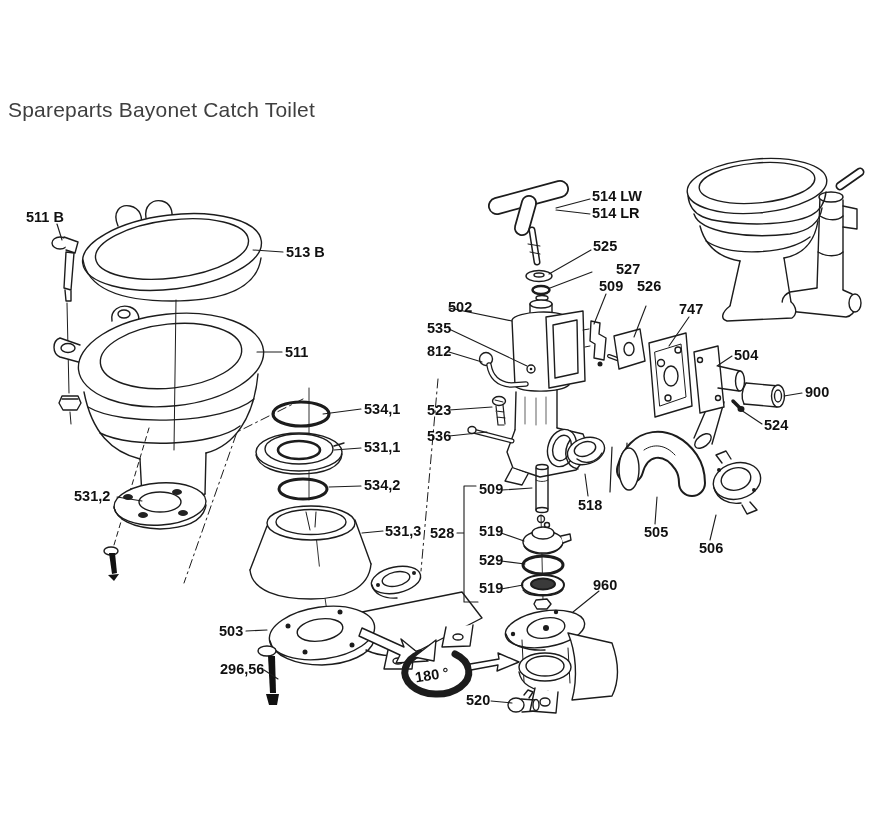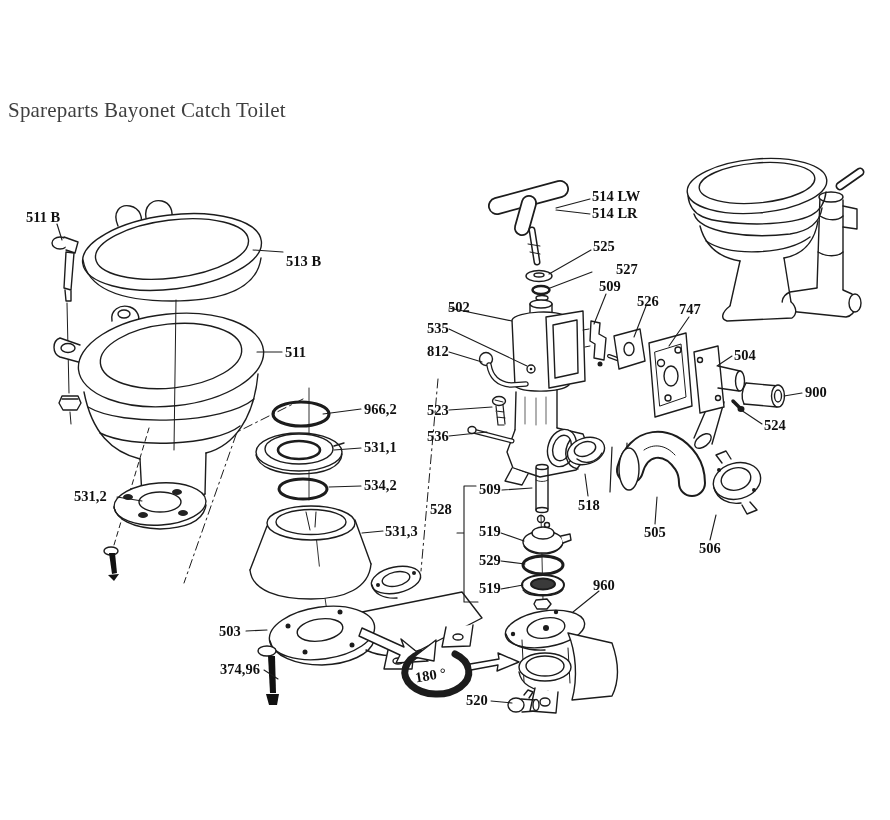--- a/index.html
+++ b/index.html
@@ -1,17 +1,17 @@
 <!DOCTYPE html>
 <html><head>
 <meta charset="utf-8">
 <style>
   html,body{margin:0;padding:0;background:#fff;}
   .canvas{position:relative;width:890px;height:820px;background:#ffffff;overflow:hidden;
-          font-family:Liberation Serif, serif;}
+          font-family:Liberation Sans, sans-serif;}
   .page-title{position:absolute;left:8px;top:98px;font-size:21px;font-weight:400;
               color:#3f3f3f;letter-spacing:.2px;}
   .diagram-svg{position:absolute;left:0;top:0;}
   .lbl{position:absolute;font-size:14.5px;font-weight:700;color:#101010;white-space:nowrap;
        line-height:1;}
   .lbl.rot{transform:rotate(-9deg);}
   svg *{vector-effect:non-scaling-stroke;}
 </style>
 </head>
 <body>
@@ -376,48 +376,48 @@
       <line x1="501" y1="589" x2="523" y2="585"></line>
       <line x1="655" y1="524" x2="657" y2="497"></line>
       <line x1="710" y1="540" x2="716" y2="515"></line>
       <line x1="599" y1="591" x2="573" y2="612"></line>
       <line x1="491" y1="701" x2="512" y2="703"></line>
       <path d="M476,486 L464,486 L464,602 L478,602 M464,533 L457,533"></path>
     </g>
   </svg>
 
   <div class="lbl" style="left:26px;top:210px">511 B</div>
-  <div class="lbl" style="left:286px;top:254px">513 B</div>
+  <div class="lbl" style="left:286px;top:245px">513 B</div>
   <div class="lbl" style="left:285px;top:345px">511</div>
   <div class="lbl" style="left:74px;top:489px">531,2</div>
-  <div class="lbl" style="left:364px;top:402px">966,2</div>
+  <div class="lbl" style="left:364px;top:402px">534,1</div>
   <div class="lbl" style="left:364px;top:440px">531,1</div>
   <div class="lbl" style="left:364px;top:478px">534,2</div>
   <div class="lbl" style="left:385px;top:524px">531,3</div>
   <div class="lbl" style="left:219px;top:624px">503</div>
-  <div class="lbl" style="left:220px;top:662px">374,96</div>
+  <div class="lbl" style="left:220px;top:662px">296,56</div>
   <div class="lbl" style="left:592px;top:189px">514 LW</div>
   <div class="lbl" style="left:592px;top:206px">514 LR</div>
   <div class="lbl" style="left:593px;top:239px">525</div>
   <div class="lbl" style="left:616px;top:262px">527</div>
   <div class="lbl" style="left:599px;top:279px">509</div>
-  <div class="lbl" style="left:637px;top:294px">526</div>
+  <div class="lbl" style="left:637px;top:279px">526</div>
   <div class="lbl" style="left:679px;top:302px">747</div>
   <div class="lbl" style="left:448px;top:300px">502</div>
   <div class="lbl" style="left:427px;top:321px">535</div>
   <div class="lbl" style="left:427px;top:344px">812</div>
   <div class="lbl" style="left:427px;top:403px">523</div>
   <div class="lbl" style="left:427px;top:429px">536</div>
   <div class="lbl" style="left:734px;top:348px">504</div>
   <div class="lbl" style="left:805px;top:385px">900</div>
   <div class="lbl" style="left:764px;top:418px">524</div>
   <div class="lbl" style="left:479px;top:482px">509</div>
   <div class="lbl" style="left:578px;top:498px">518</div>
   <div class="lbl" style="left:479px;top:524px">519</div>
-  <div class="lbl" style="left:430px;top:502px">528</div>
+  <div class="lbl" style="left:430px;top:526px">528</div>
   <div class="lbl" style="left:479px;top:553px">529</div>
   <div class="lbl" style="left:644px;top:525px">505</div>
   <div class="lbl" style="left:699px;top:541px">506</div>
   <div class="lbl" style="left:479px;top:581px">519</div>
   <div class="lbl" style="left:593px;top:578px">960</div>
   <div class="lbl" style="left:466px;top:693px">520</div>
   <div class="lbl rot" style="left:415px;top:668px">180 °</div>
 
 </div>
 

